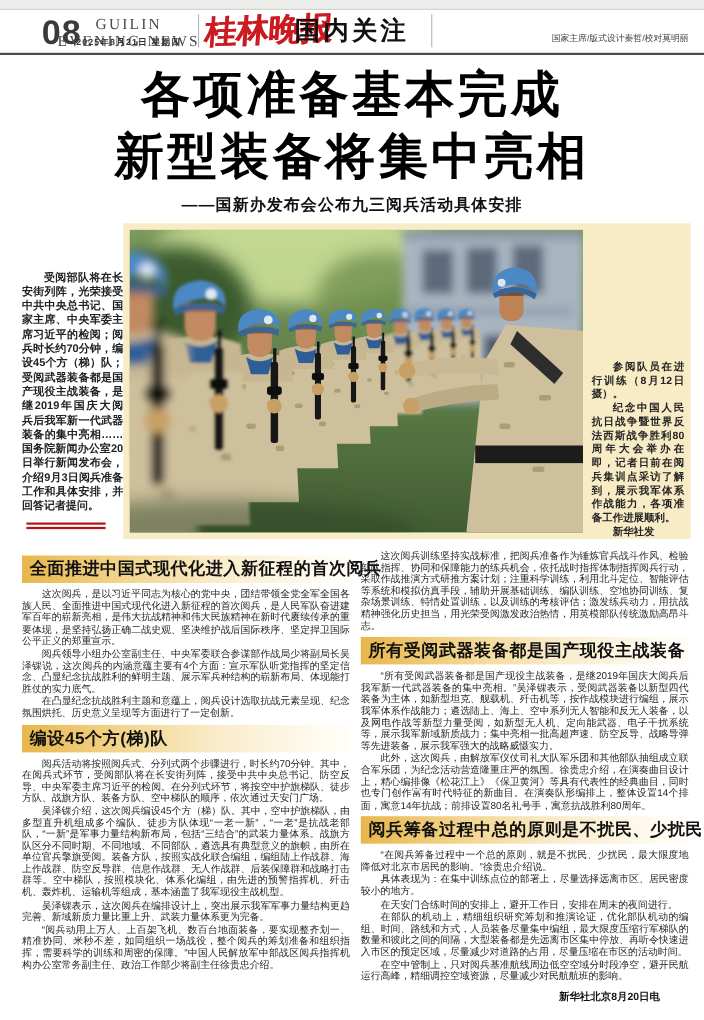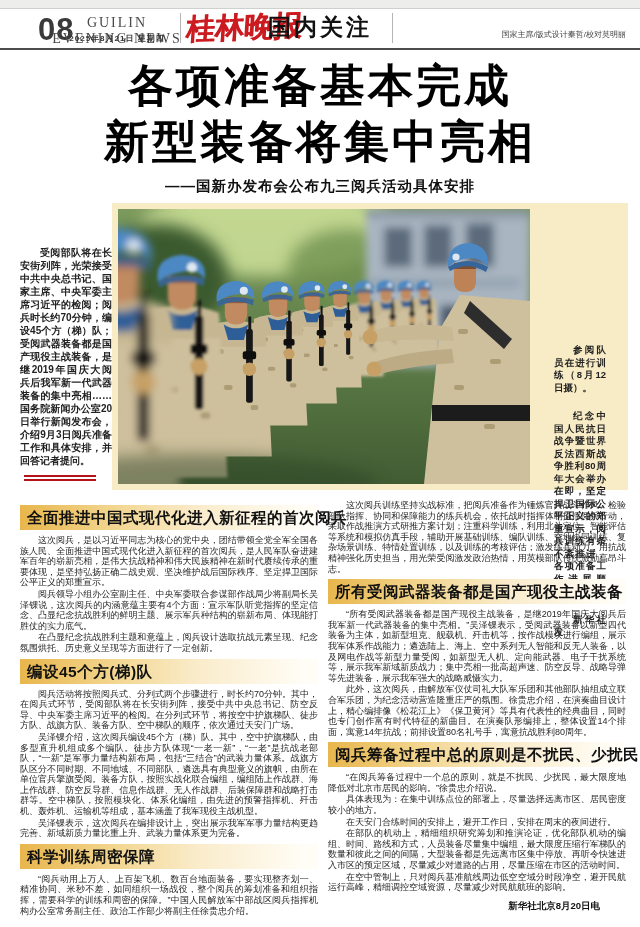--- a/index.html
+++ b/index.html
@@ -20,21 +20,21 @@
   .header-rule{position:absolute;left:0;top:48px;width:640px;height:2px;background:#4c4c4c;}
   
   .headline{position:absolute;left:0;top:58px;width:640px;text-align:center;}
   .headline .h1{font-size:45px;line-height:56px;font-weight:900;color:#000;letter-spacing:3px;}
   .headline .sub{margin-top:7px;font-size:14.5px;font-weight:bold;color:#111;letter-spacing:1px;}
   
   .photo-box{position:absolute;left:112px;top:203px;width:516px;height:287px;background:#f8ecc6;}
   .photo-frame{position:absolute;left:6px;top:6px;width:412px;height:275px;overflow:hidden;background:#5d7a48;}
   .photo-caption{position:absolute;left:426px;top:125px;width:84px;font-size:9.5px;line-height:12.5px;
                  font-weight:600;color:#222;text-align:justify;}
-  .photo-caption p{margin:16px;text-indent:2em;}
+  .photo-caption p{margin:0;text-indent:2em;}
   .photo-caption .credit{font-weight:700;}
   
   .intro-col{position:absolute;left:20px;top:246px;width:92px;}
   .intro-col p{margin:0;font-size:10px;font-weight:bold;line-height:13px;text-align:justify;text-indent:2em;color:#222;}
   .intro-divider{margin-top:8px;margin-left:4px;width:72px;height:2px;
                  border-top:2px solid #b5121b;border-bottom:2px solid #b5121b;}
   
   .col{position:absolute;top:500px;}
   .col-left{left:20px;width:298px;}
   .col-right{left:328px;width:298px;}
@@ -163,42 +163,41 @@
           <path d="M330,58 Q328,36 350,34 Q372,36 370,58 Q360,46 346,50 Q336,52 330,58 Z" fill="#4c88c4"></path>
           <path d="M330,58 Q348,46 370,58 L368,63 Q350,52 332,62 Z" fill="#36659c"></path>
           <circle cx="338" cy="48" r="3.6" fill="#dfe8f1"></circle>
         </g>
 
         <ellipse cx="80" cy="275" rx="180" ry="30" fill="#2e4426" filter="url(#b8)" opacity="0.5"></ellipse>
       </svg>
     </div>
     <div class="photo-caption">
       <p>参阅队员在进行训练（8月12日摄）。</p>
-      <p>纪念中国人民抗日战争暨世界反法西斯战争胜利80周年大会举办在即，坚定捍卫国际公平正义的郑重宣示，阅兵训练有条不紊推进，各项准备工作进展顺利。</p>
+      <p>纪念中国人民抗日战争暨世界反法西斯战争胜利80周年大会举办在即，记者日前在阅兵集训点采访了解到，展示我军体系作战能力，各项准备工作进展顺利。</p>
       <p class="credit">新华社发</p>
     </div>
   </div>
 
   <div class="intro-col">
     <p>受阅部队将在长安街列阵，光荣接受中共中央总书记、国家主席、中央军委主席习近平的检阅；阅兵时长约70分钟，编设45个方（梯）队；受阅武器装备都是国产现役主战装备，是继2019年国庆大阅兵后我军新一代武器装备的集中亮相……国务院新闻办公室20日举行新闻发布会，介绍9月3日阅兵准备工作和具体安排，并回答记者提问。</p>
     <div class="intro-divider"></div>
   </div>
 
   <div class="col col-left">
     <div class="sec-bar">全面推进中国式现代化进入新征程的首次阅兵</div>
     <p class="body">这次阅兵，是以习近平同志为核心的党中央，团结带领全党全军全国各族人民、全面推进中国式现代化进入新征程的首次阅兵，是人民军队奋进建军百年的崭新亮相，是伟大抗战精神和伟大民族精神在新时代赓续传承的重要体现，是坚持弘扬正确二战史观、坚决维护战后国际秩序、坚定捍卫国际公平正义的郑重宣示。</p>
     <p class="body">阅兵领导小组办公室副主任、中央军委联合参谋部作战局少将副局长吴泽锞说，这次阅兵的内涵意蕴主要有4个方面：宣示军队听党指挥的坚定信念、凸显纪念抗战胜利的鲜明主题、展示军兵种结构的崭新布局、体现能打胜仗的实力底气。</p>
     <p class="body">在凸显纪念抗战胜利主题和意蕴上，阅兵设计选取抗战元素呈现、纪念氛围烘托、历史意义呈现等方面进行了一定创新。</p>
 
     <div class="sec-bar">编设45个方(梯)队</div>
     <p class="body">阅兵活动将按照阅兵式、分列式两个步骤进行，时长约70分钟。其中，在阅兵式环节，受阅部队将在长安街列阵，接受中共中央总书记、防空反导、中央军委主席习近平的检阅。在分列式环节，将按空中护旗梯队、徒步方队、战旗方队、装备方队、空中梯队的顺序，依次通过天安门广场。</p>
     <p class="body">吴泽锞介绍，这次阅兵编设45个方（梯）队。其中，空中护旗梯队，由多型直升机组成多个编队。徒步方队体现“一老一新”，“一老”是抗战老部队，“一新”是军事力量结构新布局，包括“三结合”的武装力量体系。战旗方队区分不同时期、不同地域、不同部队，遴选具有典型意义的旗帜，由所在单位官兵擎旗受阅。装备方队，按照实战化联合编组，编组陆上作战群、海上作战群、防空反导群、信息作战群、无人作战群、后装保障群和战略打击群等。空中梯队，按照模块化、体系化编组，由先进的预警指挥机、歼击机、轰炸机、运输机等组成，基本涵盖了我军现役主战机型。</p>
     <p class="body">吴泽锞表示，这次阅兵在编排设计上，突出展示我军军事力量结构更趋完善、新域新质力量比重上升、武装力量体系更为完备。</p>
 
-    <div class="sec-bar">科学训练周密保障</div>
     <p class="body">“阅兵动用上万人、上百架飞机、数百台地面装备，要实现整齐划一、精准协同、米秒不差，如同组织一场战役，整个阅兵的筹划准备和组织指挥，需要科学的训练和周密的保障。”中国人民解放军中部战区阅兵指挥机构办公室常务副主任、政治工作部少将副主任徐贵忠介绍。</p>
   </div>
 
   <div class="col col-right">
     <p class="body">这次阅兵训练坚持实战标准，把阅兵准备作为锤炼官兵战斗作风、检验部队指挥、协同和保障能力的练兵机会，依托战时指挥体制指挥阅兵行动，采取作战推演方式研推方案计划；注重科学训练，利用北斗定位、智能评估等系统和模拟仿真手段，辅助开展基础训练、编队训练、空地协同训练、复杂场景训练、特情处置训练，以及训练的考核评估；激发练兵动力，用抗战精神强化历史担当，用光荣受阅激发政治热情，用英模部队传统激励高昂斗志。</p>
 
     <div class="sec-bar">所有受阅武器装备都是国产现役主战装备</div>
     <p class="body">“所有受阅武器装备都是国产现役主战装备，是继2019年国庆大阅兵后我军新一代武器装备的集中亮相。”吴泽锞表示，受阅武器装备以新型四代装备为主体，如新型坦克、舰载机、歼击机等，按作战模块进行编组，展示我军体系作战能力；遴选陆上、海上、空中系列无人智能和反无人装备，以及网电作战等新型力量受阅，如新型无人机、定向能武器、电子干扰系统等，展示我军新域新质战力；集中亮相一批高超声速、防空反导、战略导弹等先进装备，展示我军强大的战略威慑实力。</p>
     <p class="body">此外，这次阅兵，由解放军仪仗司礼大队军乐团和其他部队抽组成立联合军乐团，为纪念活动营造隆重庄严的氛围。徐贵忠介绍，在演奏曲目设计上，精心编排像《松花江上》《保卫黄河》等具有代表性的经典曲目，同时也专门创作富有时代特征的新曲目。在演奏队形编排上，整体设置14个排面，寓意14年抗战；前排设置80名礼号手，寓意抗战胜利80周年。</p>
 

